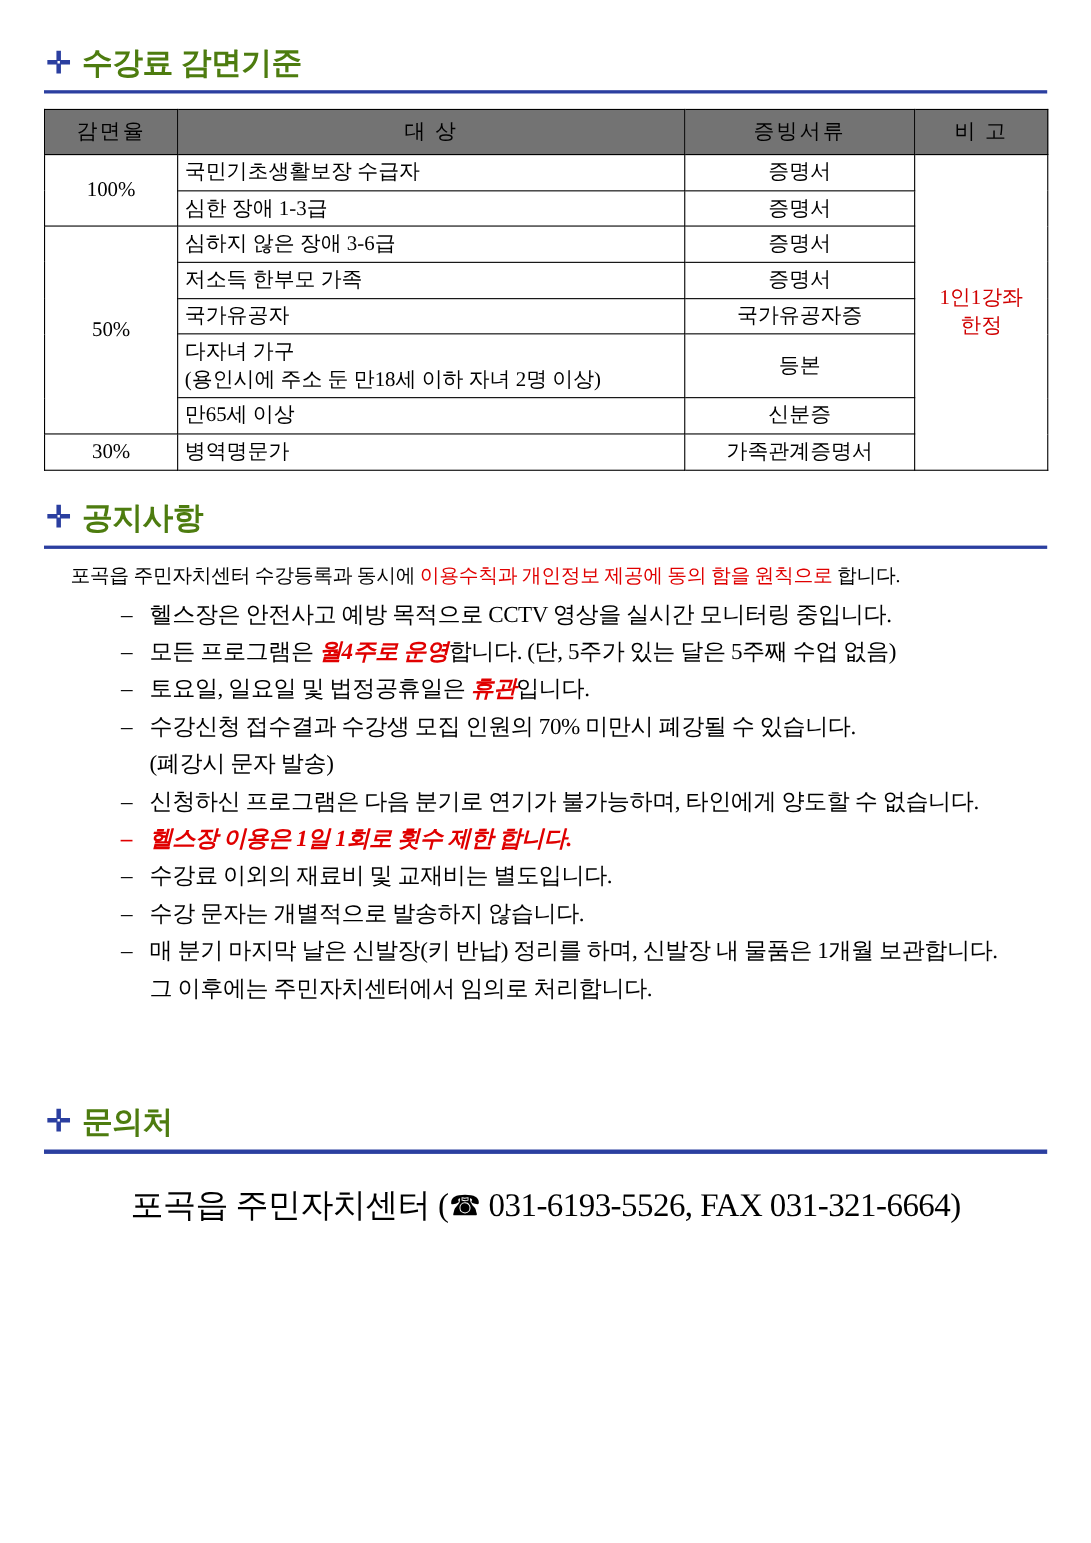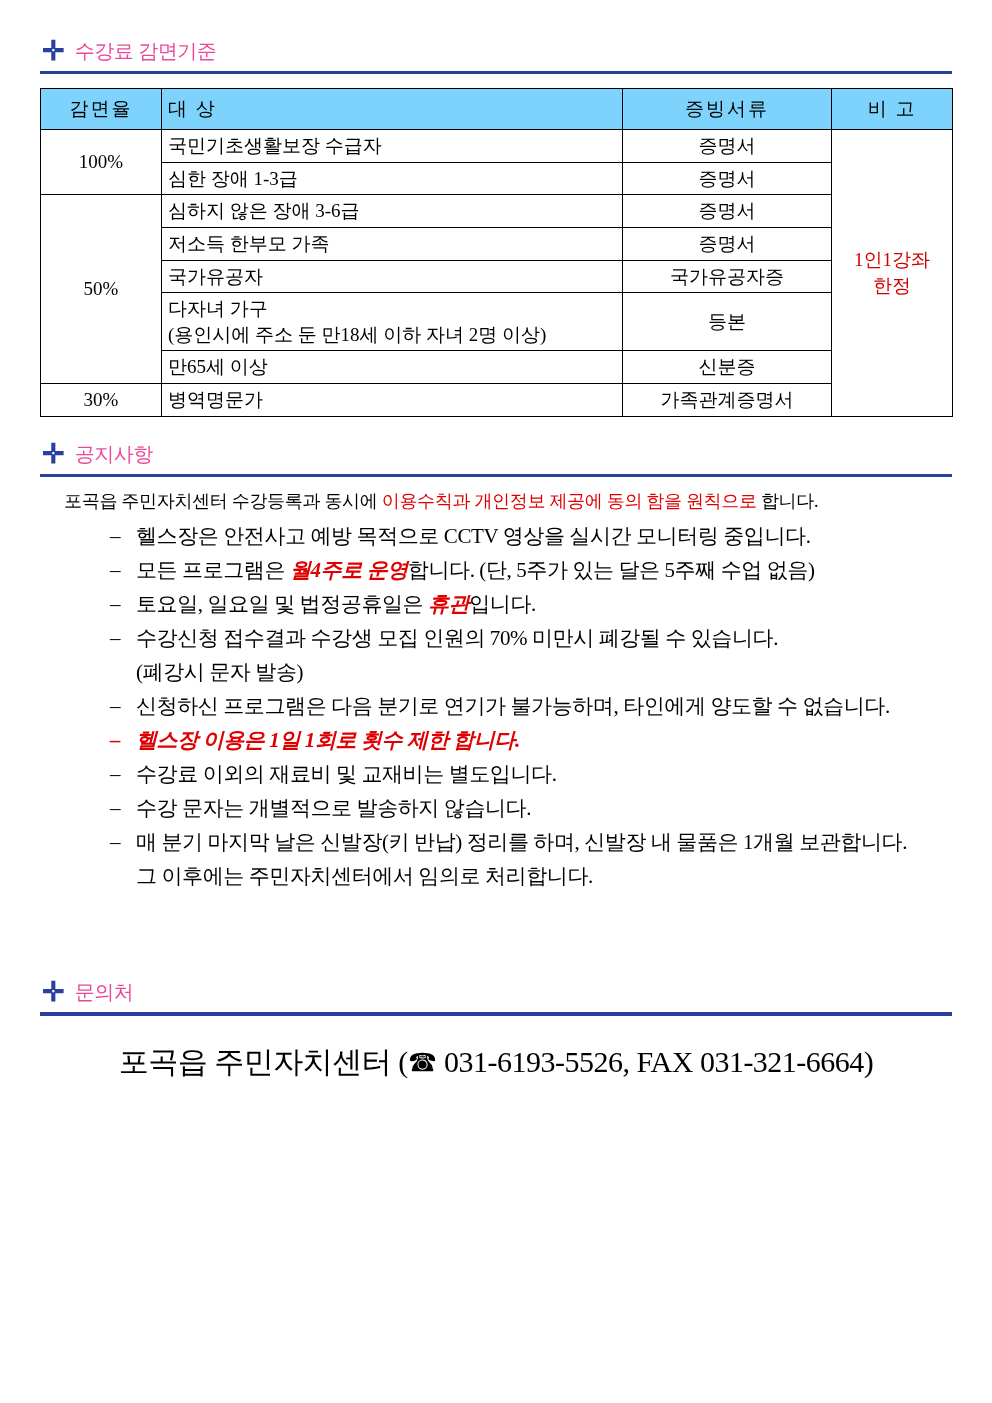--- a/index.html
+++ b/index.html
@@ -35,23 +35,23 @@
     padding-left: 2px;
   }
   .plus-icon {
     color: #2b3fa0;
     font-size: 27px;
     font-weight: bold;
     line-height: 1;
     font-family: "Liberation Sans", sans-serif;
   }
   .sec-title {
-    color: #ec4899;
-    font-size: 20px;
-    font-weight: normal;
+    color: #4d7c0f;
+    font-size: 28px;
+    font-weight: bold;
     letter-spacing: -0.5px;
     font-family: "Liberation Sans", sans-serif;
   }
   .sec-rule {
     height: 3px;
     background: #2b3fa0;
     margin-top: 6px;
   }
   .sec-rule.thick {
     height: 4px;
@@ -66,21 +66,21 @@
   }
   table.fee td, table.fee th {
     border: 1px solid #000;
     font-size: 19px;
     font-family: "Liberation Serif", serif;
     padding: 3px 6px;
     vertical-align: middle;
     line-height: 1.35;
   }
   table.fee thead th {
-    background: #7dd3fc;
+    background: #737373;
     text-align: center;
     font-weight: normal;
     letter-spacing: 2px;
     height: 34px;
   }
   .c-rate { width: 108px; text-align: center; }
   .c-target { width: 448px; text-align: left; padding-left: 12px; }
   .c-doc { width: 196px; text-align: center; }
   .c-note { width: 108px; text-align: center; }
 
@@ -154,21 +154,21 @@
     <div class="sec-head">
       <span class="plus-icon">✛</span>
       <span class="sec-title">수강료 감면기준</span>
     </div>
     <div class="sec-rule"></div>
 
     <table class="fee">
       <thead>
         <tr>
           <th class="c-rate">감면율</th>
-          <th class="c-target" style="text-align:left;">대  상</th>
+          <th class="c-target" style="text-align:center;">대  상</th>
           <th class="c-doc">증빙서류</th>
           <th class="c-note">비  고</th>
         </tr>
       </thead>
       <tbody>
         <tr class="row-h">
           <td class="c-rate" rowspan="2">100%</td>
           <td class="c-target">국민기초생활보장 수급자</td>
           <td class="c-doc">증명서</td>
           <td class="c-note note-cell" rowspan="8">

